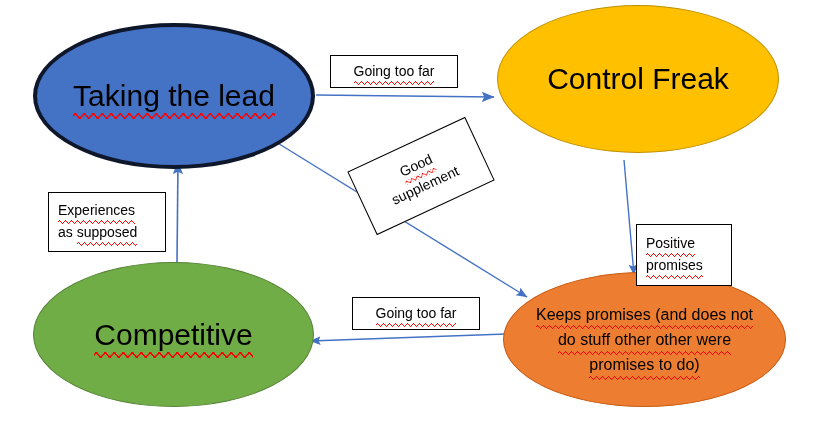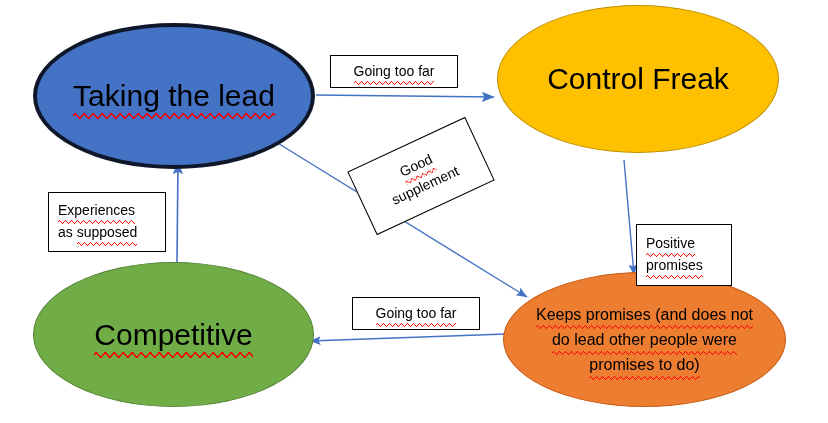--- a/index.html
+++ b/index.html
@@ -184,21 +184,21 @@
 
   <div class="node" id="node-competitive">
     <div class="label">
       <span class="sq sq-lg">Competitive</span>
     </div>
   </div>
 
   <div class="node" id="node-keeps-promises">
     <div class="label">
       <div><span class="sq">Keeps promises (and does not</span></div>
-      <div><span class="sq">do lead other people were</span></div>
+      <div><span class="sq">do stuff other other were</span></div>
       <div><span class="sq">promises to do)</span></div>
     </div>
   </div>
 
   <div class="edge-label" id="label-going-too-far-top">
     <div class="line"><span class="sq">Going too far</span></div>
   </div>
 
   <div class="edge-label" id="label-good-supplement">
     <div class="line"><span class="sq">Good</span></div>

